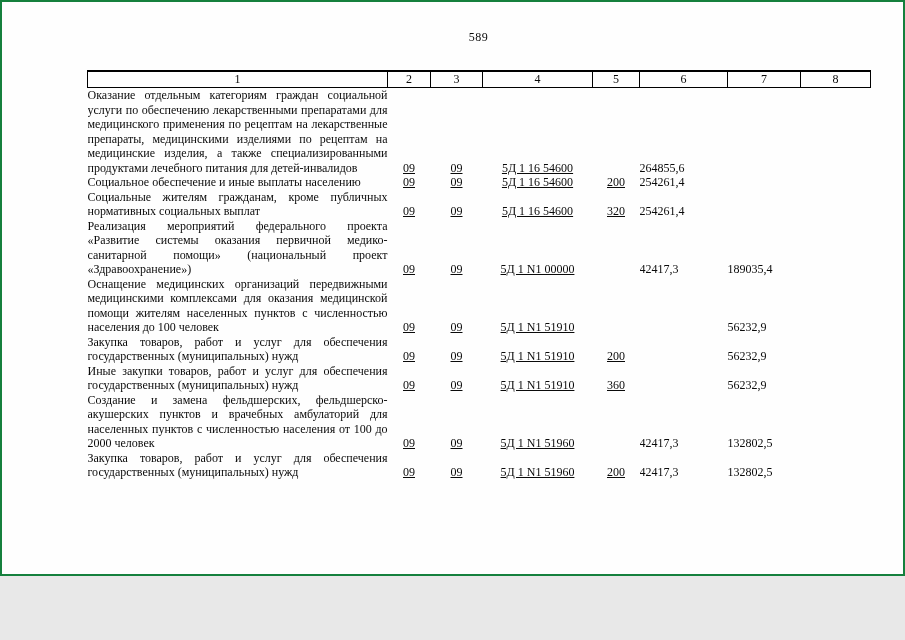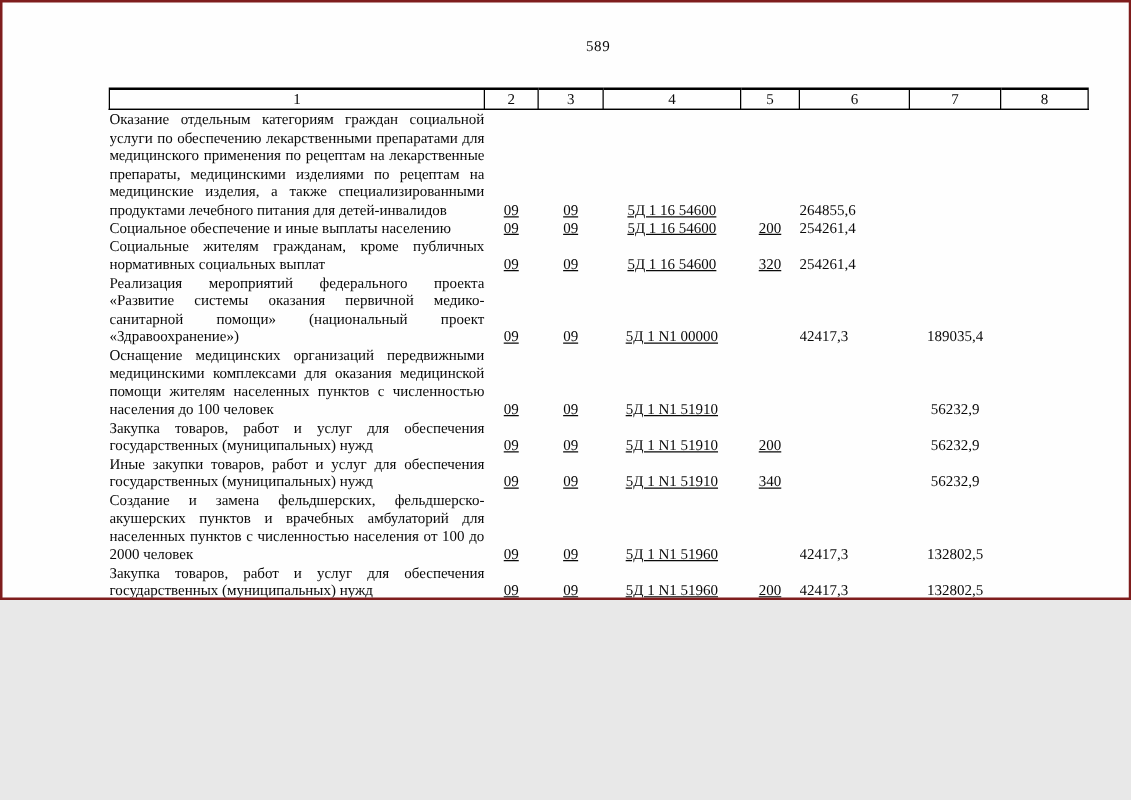--- a/index.html
+++ b/index.html
@@ -3,24 +3,24 @@
 <meta charset="utf-8">
 <style>
   html, body { margin: 0; padding: 0; }
   body {
     width: 905px; height: 640px;
     background: #e8e8e8;
     font-family: "Liberation Serif", serif;
   }
   .page {
     position: relative;
-    width: 905px; height: 480px;
+    width: 905px; height: 576px;
     box-sizing: border-box;
     background: #fefefe;
-    border: 2px solid #7f1d1d;
+    border: 2px solid #15803d;
     overflow: hidden;
     color: #0a0a0a;
     padding-left: 25px;
   }
   .page-number {
     position: absolute;
     top: 28px; left: 85px; width: 783px;
     text-align: center;
     font-size: 12px;
     letter-spacing: 0.5px;
@@ -46,21 +46,21 @@
     vertical-align: middle;
   }
   table.budget-table td {
     padding: 0;
     vertical-align: bottom;
     overflow: hidden;
   }
   td.c1 { text-align: justify; hyphens: manual; }
   td.c2, td.c3, td.c4, td.c5 { text-align: center; text-decoration: underline; }
   td.c6 { text-align: left; padding-right: 10px; }
-  td.c7 { text-align: center; padding-right: 3px; }
+  td.c7 { text-align: left; padding-right: 3px; }
   td.c8 { text-align: right; }
 </style>
 </head>
 <body>
 
 <div class="page">
   <div class="page-number">589</div>
 
   <table class="budget-table">
     <colgroup>
@@ -144,21 +144,21 @@
           <td class="c5">200</td>
           <td class="c6"></td>
           <td class="c7">56232,9</td>
           <td class="c8"></td>
         </tr>
         <tr>
           <td class="c1">Иные закупки товаров, работ и услуг для обеспе­чения государственных (муниципальных) нужд</td>
           <td class="c2">09</td>
           <td class="c3">09</td>
           <td class="c4">5Д 1 N1 51910</td>
-          <td class="c5">340</td>
+          <td class="c5">360</td>
           <td class="c6"></td>
           <td class="c7">56232,9</td>
           <td class="c8"></td>
         </tr>
         <tr>
           <td class="c1">Создание и замена фельдшерских, фельдшерско-акушерских пунктов и врачебных амбулаторий для населенных пунктов с численностью населения от 100 до 2000 человек</td>
           <td class="c2">09</td>
           <td class="c3">09</td>
           <td class="c4">5Д 1 N1 51960</td>
           <td class="c5"></td>

